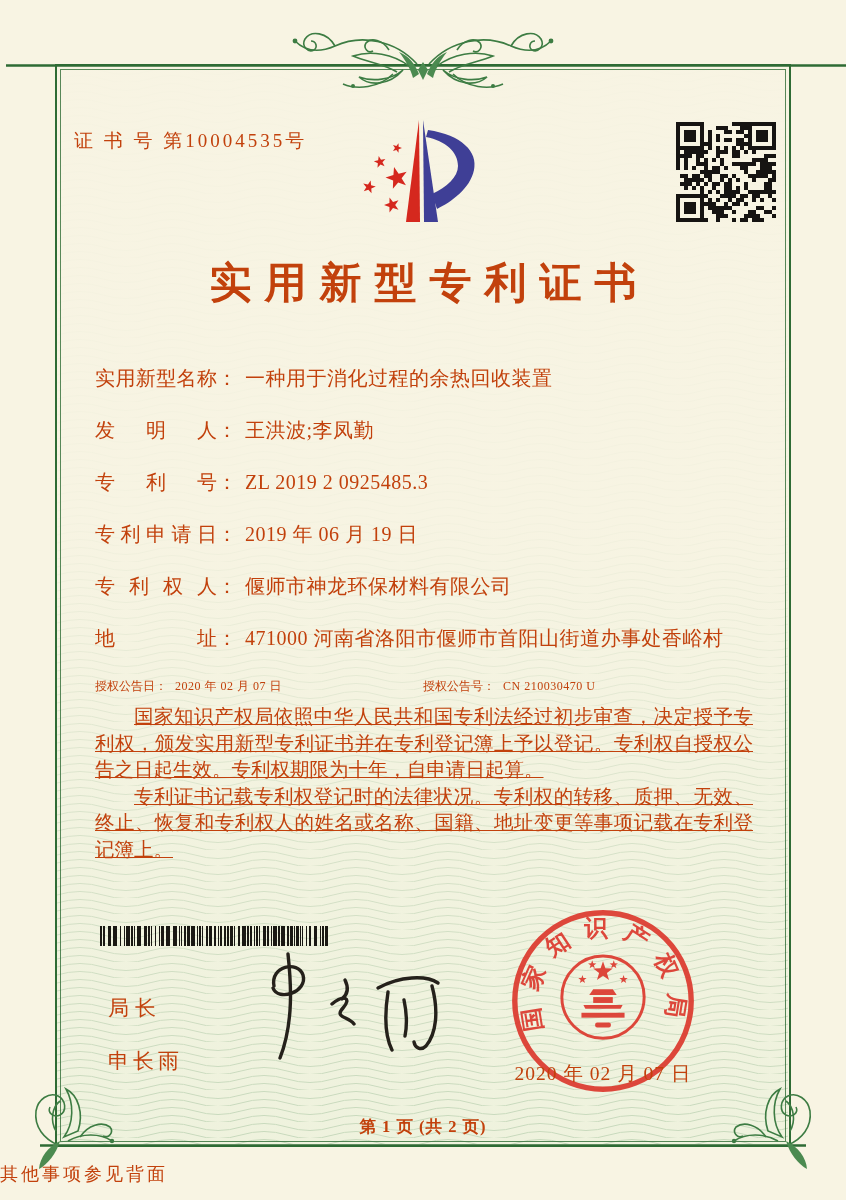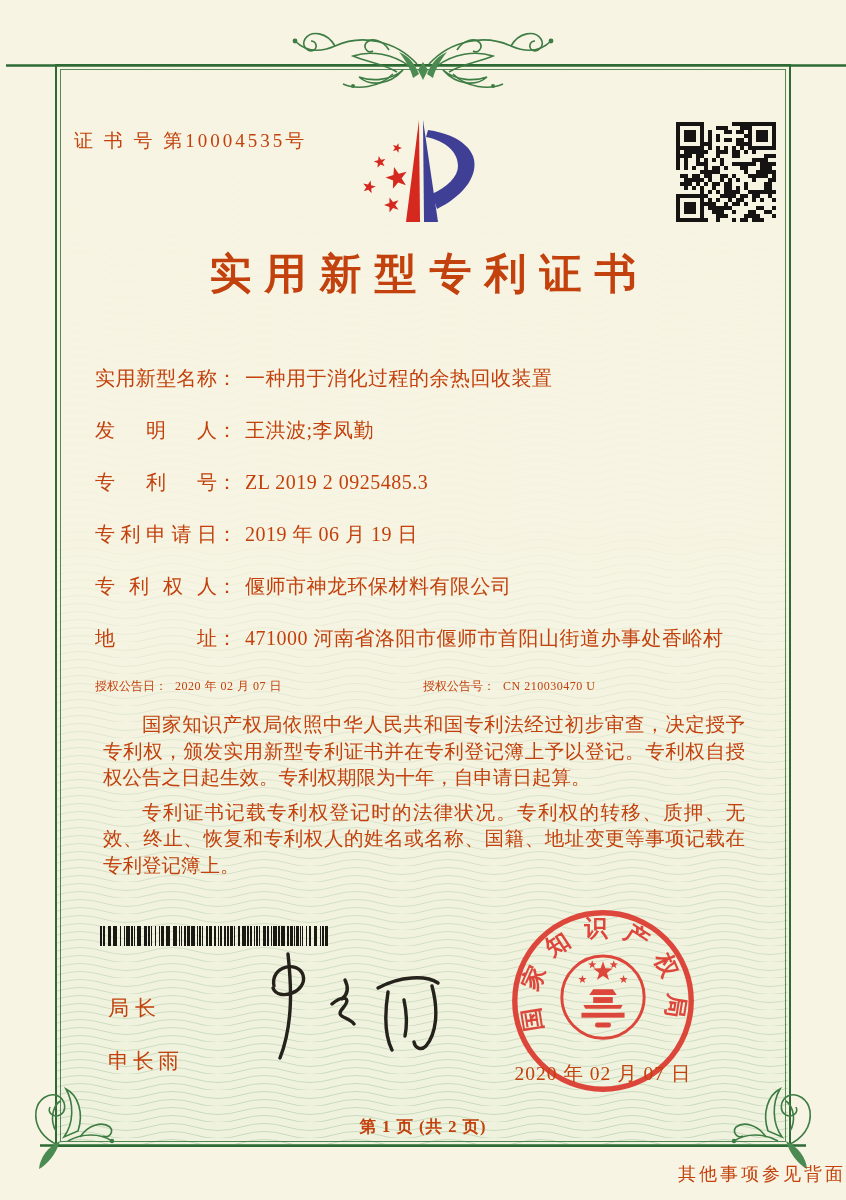--- a/index.html
+++ b/index.html
@@ -25,43 +25,43 @@
       rgba(248,244,227,.9) 42%,
       rgba(248,244,227,.35) 72%,
       rgba(248,244,227,.05) 100%);
   }
   .deco{position:absolute;left:0;top:0;width:846px;height:1200px;pointer-events:none;}
 
   .cert-no{position:absolute;left:74px;top:128px;font-size:19px;letter-spacing:3px;}
   .logo{position:absolute;left:340px;top:108px;}
   .qr{position:absolute;left:676px;top:122px;width:100px;height:100px;}
   .title{
-    position:absolute;left:0;right:0;top:246px;margin:0;text-align:center;
+    position:absolute;left:0;right:0;top:246px;margin:9px;text-align:center;
     font-size:42px;font-weight:700;letter-spacing:13px;text-indent:13px;
   }
   .fields{position:absolute;left:95px;top:364px;width:660px;font-size:20px;}
   .field-row{height:52px;line-height:28px;white-space:nowrap;}
   .flabel{
     display:inline-block;width:122px;text-align:justify;text-align-last:justify;
     vertical-align:top;
   }
   .fcolon{display:inline-block;vertical-align:top;}
   .fvalue{display:inline-block;margin-left:8px;vertical-align:top;letter-spacing:.5px;}
   .grant-row{position:absolute;left:95px;top:672px;width:660px;font-size:12px;line-height:28px;white-space:nowrap;}
   .grant-pair2{position:absolute;left:328px;top:0;}
   .paras{position:absolute;left:95px;top:704px;width:658px;font-size:19.5px;line-height:26.5px;text-align:justify;}
-  .paras p{margin:8px;text-indent:2em;}
+  .paras p{margin:0;text-indent:2em;text-decoration:underline;}
   .barcode{position:absolute;left:100px;top:926px;width:232px;height:22px;}
   .director-title{position:absolute;left:108px;top:994px;font-size:21px;letter-spacing:6px;}
   .director-name{position:absolute;left:108px;top:1031px;font-size:21px;letter-spacing:4px;margin-top:16px;}
   .signature{position:absolute;left:228px;top:942px;}
   .seal{position:absolute;left:505px;top:903px;}
   .seal-date{position:absolute;left:508px;top:1060px;width:190px;text-align:center;font-size:19.5px;letter-spacing:1px;}
   .page-indicator{position:absolute;left:0;right:0;top:1116px;text-align:center;font-size:16.5px;letter-spacing:1px;font-weight:bold;}
-  .back-note{position:absolute;left:0;right:0;top:1162px;text-align:right;font-size:18px;letter-spacing:3px;}
+  .back-note{position:absolute;left:0;right:0;top:1162px;text-align:left;font-size:18px;letter-spacing:3px;}
 </style>
 </head>
 <body>
 
 <div class="page">
 
   <div class="frame">
     <svg class="guilloche" width="731" height="1078" preserveAspectRatio="none">
       <defs>
         <pattern id="waves" width="92" height="16" patternUnits="userSpaceOnUse">

